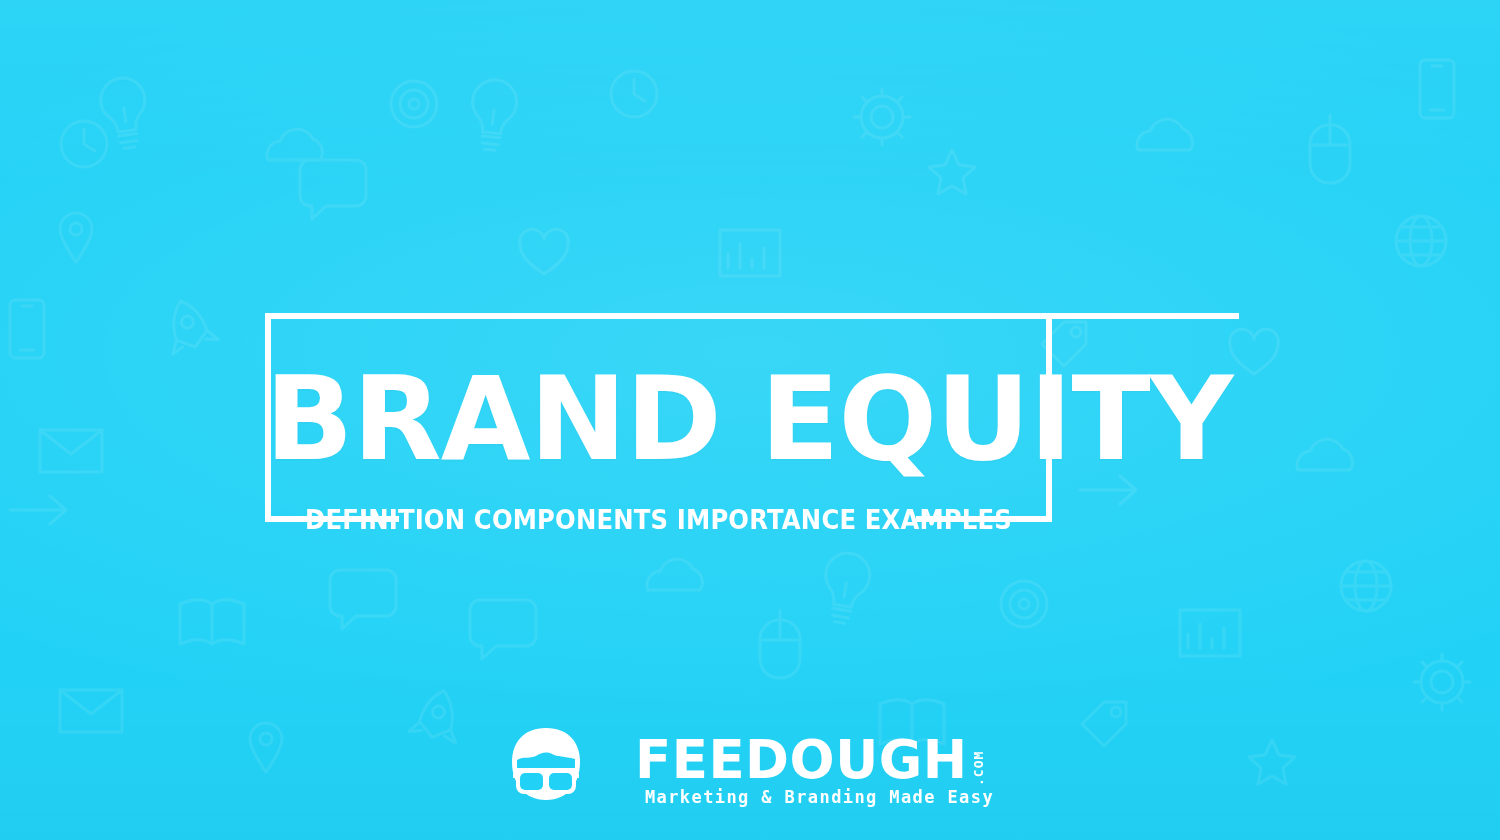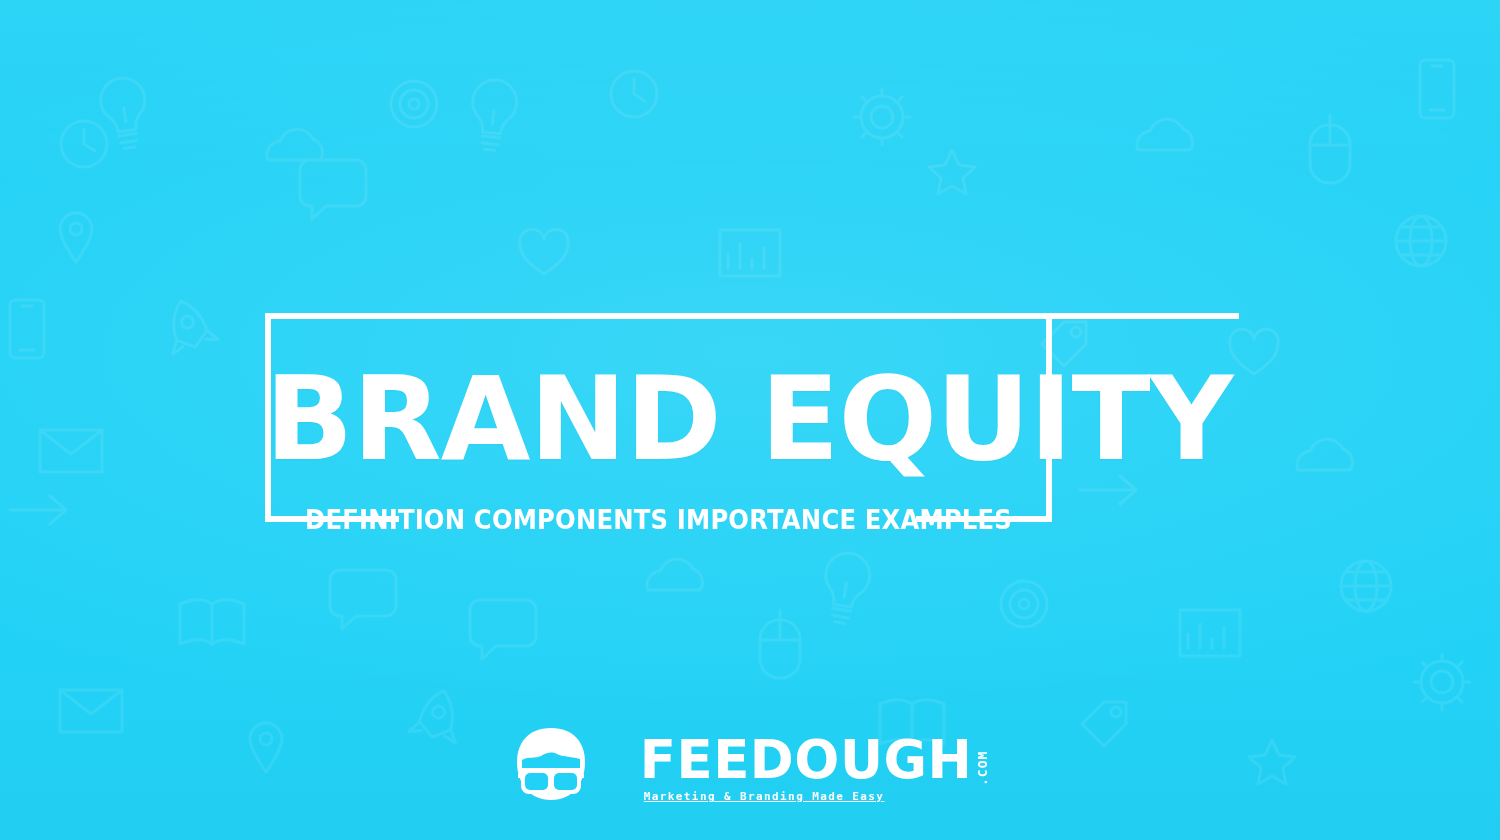--- a/index.html
+++ b/index.html
@@ -133,27 +133,26 @@
     transform: rotate(180deg);
     margin-left: 4px;
     margin-top: 6px;
     height: 44px;
   }
 
   #logo-tagline {
     color: #ffffff;
     font-family: "DejaVu Sans Mono", "Liberation Mono", monospace;
     font-weight: 700;
-    font-size: 11px;
+    font-size: 17px;
     line-height: 16px;
     letter-spacing: 1.4px;
     margin-top: 3px;
-    margin-left: 4px;
+    margin-left: 10px;
     white-space: nowrap;
-    text-decoration: underline;
   }
 </style>
 </head>
 <body>
 
 <div id="banner">
 
   <div id="doodle-layer">
     <svg viewBox="0 0 1500 840" xmlns="http://www.w3.org/2000/svg" fill="none" stroke="#ffffff" stroke-width="3" stroke-linecap="round" stroke-linejoin="round">
       <defs>

